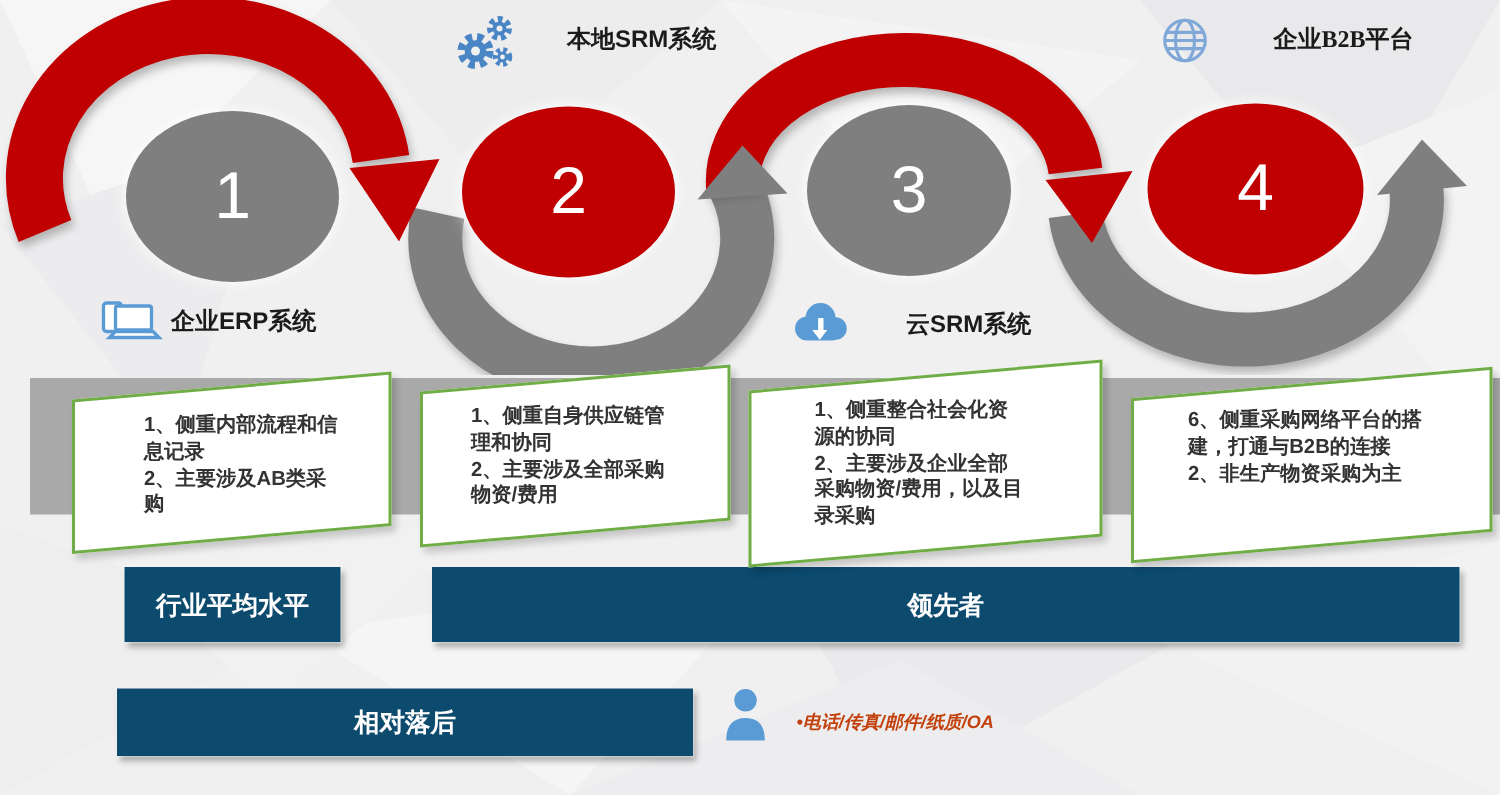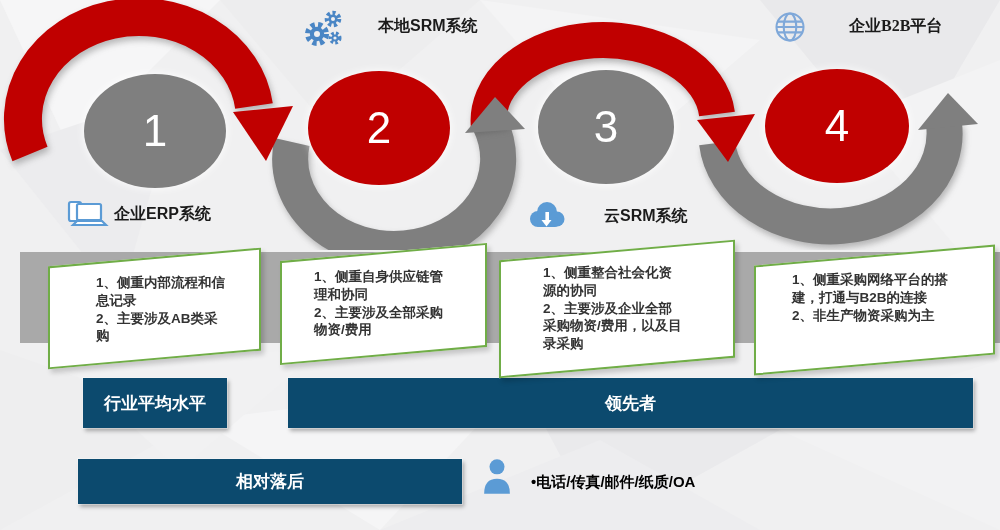--- a/index.html
+++ b/index.html
@@ -26,22 +26,22 @@
   .note-box .skin{content:"";position:absolute;inset:0;background:#ffffff;
        border:2px solid #70AD47;transform:skewY(-5deg);
        box-shadow:3px 4px 5px rgba(0,0,0,.18);}
   .note-box .lines{position:relative;z-index:1;font-size:13.5px;font-weight:700;
        color:#333333;line-height:1.32;}
   .note-line{margin:0;}
 
   .bar{position:absolute;z-index:2;background:#0c4a6e;color:#ffffff;
        font-size:17px;font-weight:700;display:flex;align-items:center;justify-content:center;
        box-shadow:0 0 0 1px rgba(255,255,255,.35), 2px 3px 4px rgba(0,0,0,.3);}
-  .footnote{position:absolute;z-index:2;font-size:15px;font-weight:700;
-       color:#000000;white-space:nowrap;}
+  .footnote{position:absolute;z-index:2;font-size:12px;font-weight:700;font-style:italic;
+       color:#c2410c;white-space:nowrap;}
 </style>
 </head>
 <body>
 
 <div class="stage">
 
   <svg class="bg-pattern" width="1000" height="530">
     <polygon points="0,0 220,0 70,150" fill="#f6f6f7"></polygon>
     <polygon points="220,0 480,0 330,130" fill="#ededee"></polygon>
     <polygon points="480,0 760,40 620,160" fill="#f4f4f5"></polygon>
@@ -155,21 +155,21 @@
     <div class="skin"></div>
     <div class="lines" style="padding:14px 52px 10px 44px;">
       <p class="note-line">1、侧重整合社会化资源的协同</p>
       <p class="note-line">2、主要涉及企业全部采购物资/费用，以及目录采购</p>
     </div>
   </div>
 
   <div class="note-box" style="left:754px;top:255px;width:241px;height:110px;">
     <div class="skin"></div>
     <div class="lines" style="padding:16px 46px 10px 38px;">
-      <p class="note-line">1、侧重采购网络平台的搭建，打通与B2B的连接</p>
+      <p class="note-line">6、侧重采购网络平台的搭建，打通与B2B的连接</p>
       <p class="note-line">2、非生产物资采购为主</p>
     </div>
   </div>
 
   <div class="bar" style="left:83px;top:378px;width:144px;height:50px;">行业平均水平</div>
   <div class="bar" style="left:288px;top:378px;width:685px;height:50px;">领先者</div>
   <div class="bar" style="left:78px;top:459px;width:384px;height:45px;">相对落后</div>
 
   <div class="icon-wrap" style="left:482px;top:455px;z-index:2;">
     <svg width="30" height="43" viewBox="0 0 28 34">

